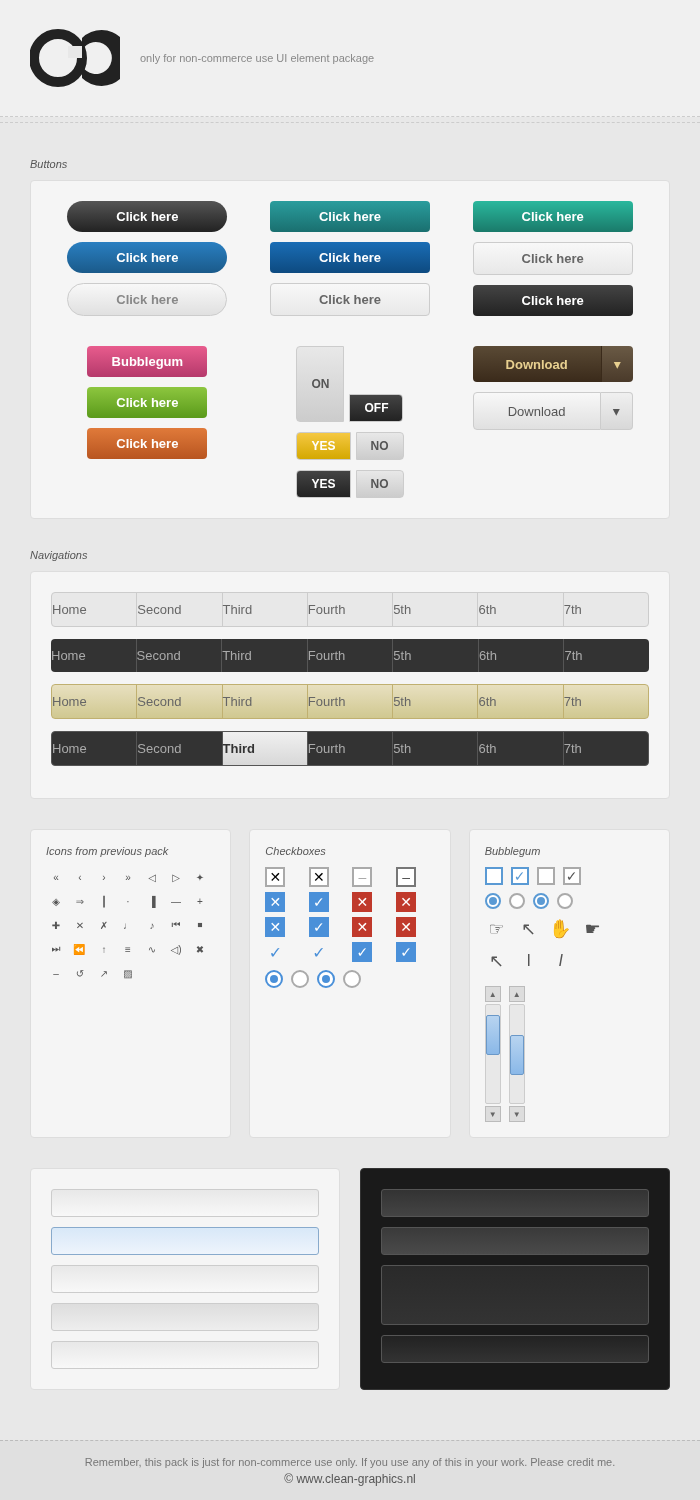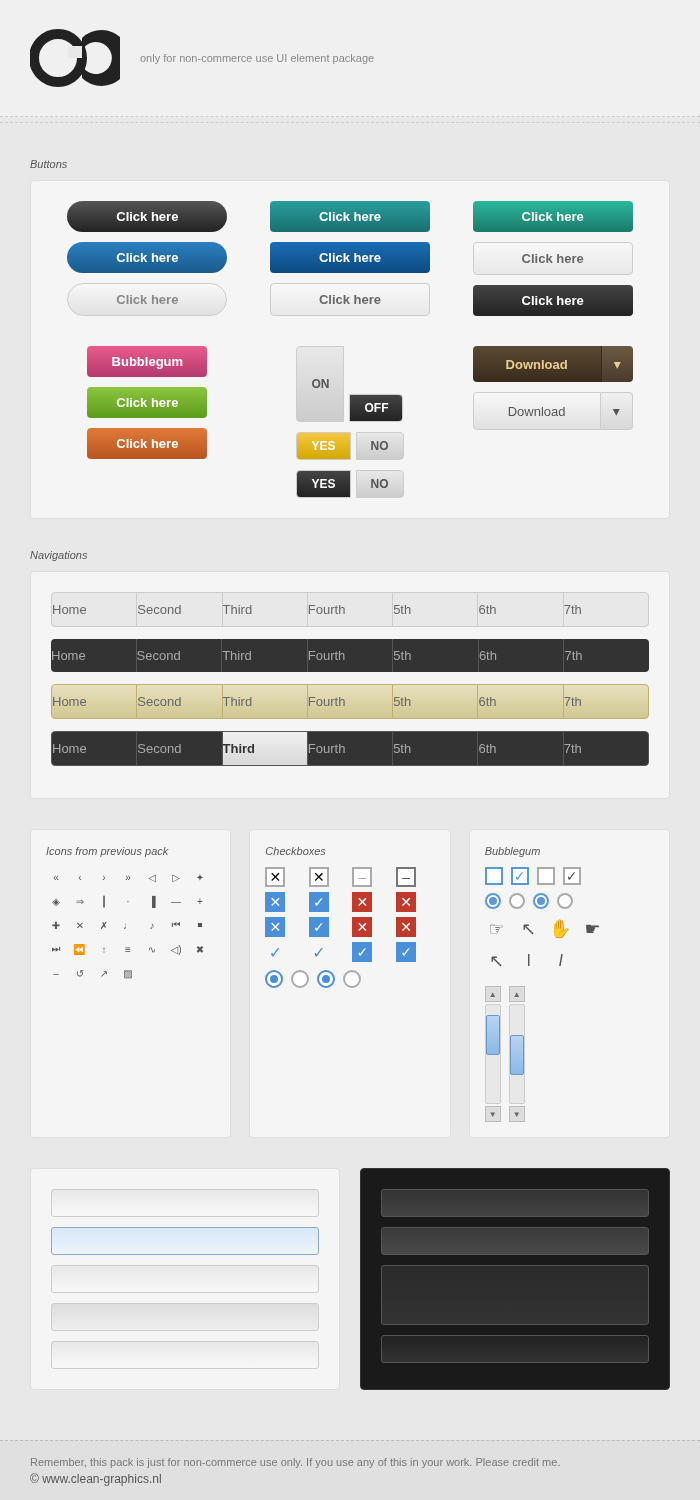--- a/index.html
+++ b/index.html
@@ -531,21 +531,21 @@
       font-size: 12px;
       color: #888;
       resize: none;
     }
 
     
     .footer {
       background: #e0e0e0;
       border-top: 1px dashed #bbb;
       padding: 15px 30px;
-      text-align: left;
+      text-align: center;
       font-size: 11px;
       color: #777;
     }
     .footer-copyright {
       font-size: 12px;
       color: #555;
       margin-top: 4px;
     }
 
     

